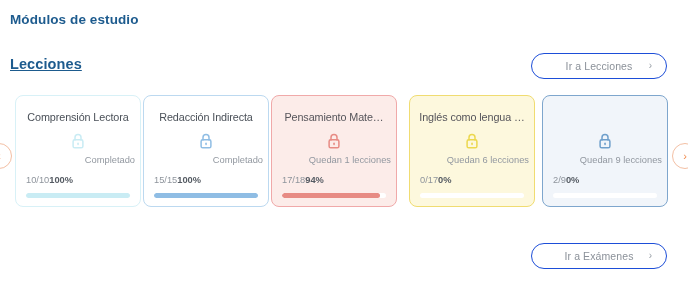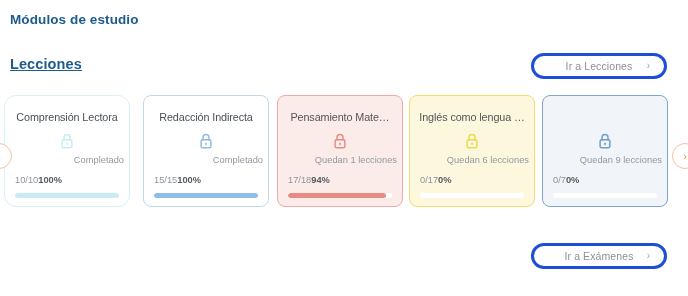--- a/index.html
+++ b/index.html
@@ -42,21 +42,21 @@
     white-space: nowrap;
   }
   .section-title.lecciones { left: 10px; top: 56px; text-decoration: underline; }
   .section-title.examenes  { left: 10px; top: 246px; }
 
   
   .go-pill {
     position: absolute;
     width: 136px;
     height: 26px;
-    border: 3px solid #1d4ed8;
+    border: 1px solid #1d4ed8;
     border-radius: 14px;
     background: #ffffff;
     display: flex;
     align-items: center;
     justify-content: center;
     box-sizing: border-box;
     cursor: pointer;
   }
   .go-pill .go-label {
     font-size: 10.5px;
@@ -201,21 +201,21 @@
     <span class="go-label">Ir a Lecciones</span>
     <span class="go-chevron">›</span>
   </div>
 
   <div class="carousel">
     <div class="nav-arrow prev">
       <span>‹</span>
     </div>
 
     <div id="card-host">
-        <div class="card" style="left: 4px; border-color: rgb(216, 241, 247); background: rgb(255, 255, 255); border-radius: 12px;">
+        <div class="card" style="left: 15px; border-color: rgb(216, 241, 247); background: rgb(255, 255, 255);">
           <div class="card-title" style="color: rgb(74, 80, 88);">Comprensión Lectora</div>
           <div class="lock-icon">
             <svg width="14" height="16" viewBox="0 0 14 16" aria-hidden="true">
               <path d="M4 7V4.6a3 3 0 0 1 6 0V7" fill="none" stroke="#c9ecf4" stroke-width="1.5" stroke-linecap="round"></path>
               <rect x="2.1" y="6.8" width="9.8" height="8" rx="1.6" fill="none" stroke="#c9ecf4" stroke-width="1.5"></rect>
               <rect x="6.3" y="9.5" width="1.5" height="2.8" rx=".7" fill="#c9ecf4"></rect>
             </svg>
           </div>
           <div class="card-status">Completado</div>
           <div class="card-counts">
@@ -237,21 +237,21 @@
           </div>
           <div class="card-status">Completado</div>
           <div class="card-counts">
             <span class="frac">15/15</span>
             <span class="pct">100%</span>
           </div>
           <div class="progress-track" style="background: rgb(232, 241, 249);">
             <div class="progress-fill" style="width: 100%; background: rgb(143, 189, 228);"></div>
           </div>
         </div>
-        <div class="card" style="left: 277px; border-color: rgb(240, 169, 169); background: rgb(252, 236, 233); padding-left: 40px;">
+        <div class="card" style="left: 271px; border-color: rgb(240, 169, 169); background: rgb(252, 236, 233); padding-left: 40px;">
           <div class="card-title" style="color: rgb(85, 84, 90);">Pensamiento Mate…</div>
           <div class="lock-icon">
             <svg width="14" height="16" viewBox="0 0 14 16" aria-hidden="true">
               <path d="M4 7V4.6a3 3 0 0 1 6 0V7" fill="none" stroke="#e78b84" stroke-width="1.5" stroke-linecap="round"></path>
               <rect x="2.1" y="6.8" width="9.8" height="8" rx="1.6" fill="none" stroke="#e78b84" stroke-width="1.5"></rect>
               <rect x="6.3" y="9.5" width="1.5" height="2.8" rx=".7" fill="#e78b84"></rect>
             </svg>
           </div>
           <div class="card-status">Quedan 1 lecciones</div>
           <div class="card-counts">
@@ -283,21 +283,21 @@
         <div class="card" style="left: 542px; border-color: rgb(126, 166, 205); background: rgb(241, 245, 250);">
           <div class="lock-icon">
             <svg width="14" height="16" viewBox="0 0 14 16" aria-hidden="true">
               <path d="M4 7V4.6a3 3 0 0 1 6 0V7" fill="none" stroke="#6f9fcb" stroke-width="1.5" stroke-linecap="round"></path>
               <rect x="2.1" y="6.8" width="9.8" height="8" rx="1.6" fill="none" stroke="#6f9fcb" stroke-width="1.5"></rect>
               <rect x="6.3" y="9.5" width="1.5" height="2.8" rx=".7" fill="#6f9fcb"></rect>
             </svg>
           </div>
           <div class="card-status">Quedan 9 lecciones</div>
           <div class="card-counts">
-            <span class="frac">0/7</span>
+            <span class="frac">2/9</span>
             <span class="pct">0%</span>
           </div>
           <div class="progress-track" style="background: rgb(255, 255, 255);">
             <div class="progress-fill" style="width: 0%; background: rgb(111, 159, 203);"></div>
           </div>
         </div>
       </div>
 
     <div class="nav-arrow next">
       <span>›</span>

